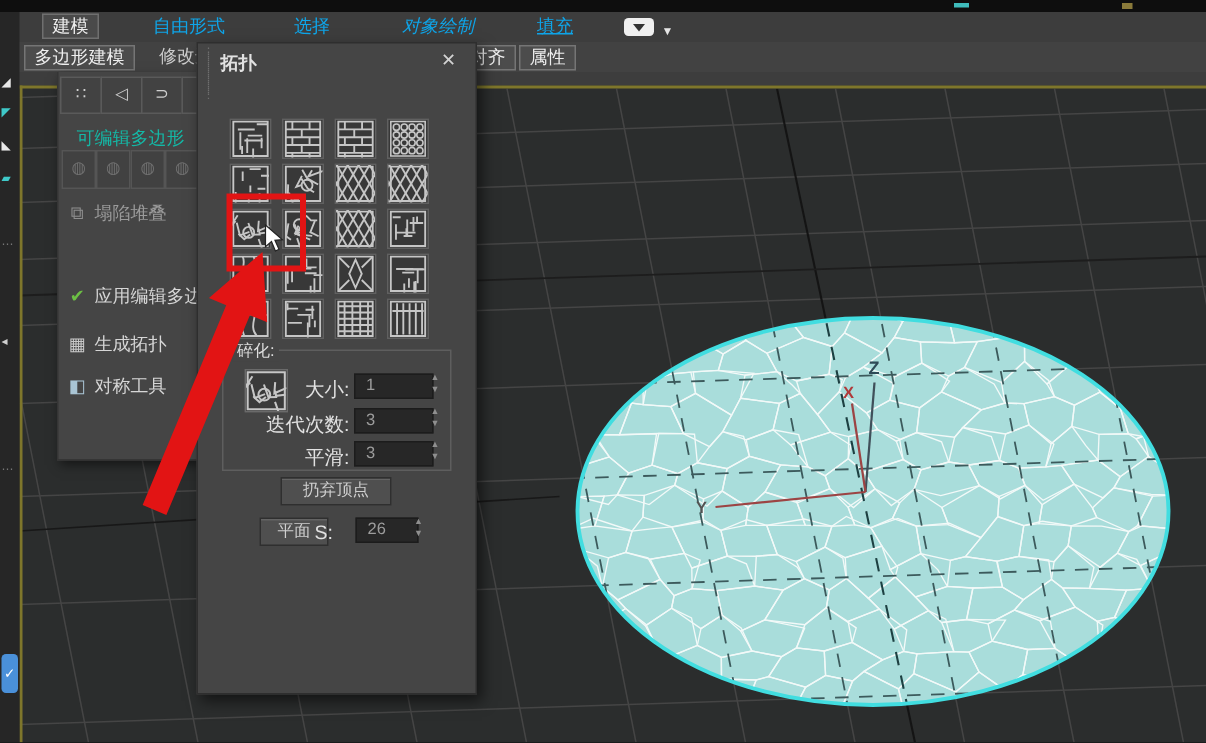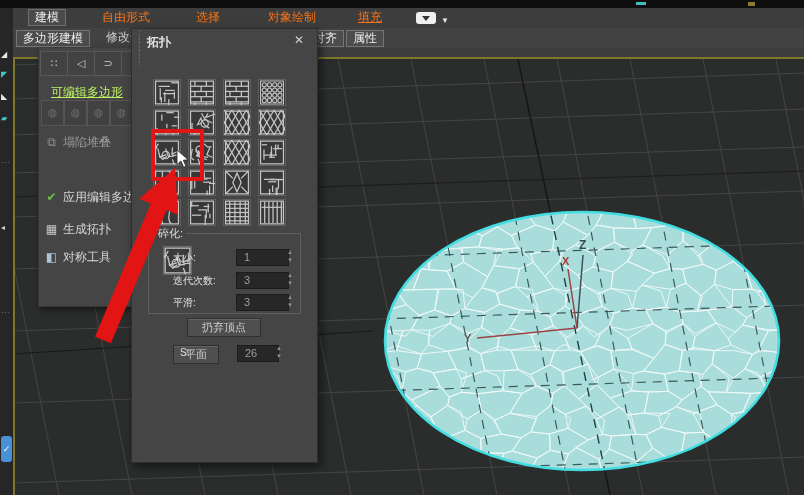--- a/index.html
+++ b/index.html
@@ -6,21 +6,21 @@
   .stage{position:relative;width:804px;height:495px;overflow:hidden;
     font-family:"Liberation Sans","DejaVu Sans",sans-serif;
     background:#2b2d2d;-webkit-user-select:none;user-select:none;}
   .abs{position:absolute;}
   
   .titlebar{left:0;top:0;width:804px;height:8px;background:#0e0e0e;z-index:30;}
   .ribbon1{left:0;top:8px;width:804px;height:20px;background:#3d3d3d;z-index:30;
     border-bottom:1px solid #343434;}
   .ribbon2{left:0;top:28px;width:804px;height:20px;background:#424242;z-index:30;}
   .ribbonfill{left:0;top:48px;width:804px;height:9px;background:#3d3d3d;z-index:30;}
-  .rtab{position:absolute;top:2px;height:15px;line-height:15px;color:#f97316;
+  .rtab{position:absolute;top:2px;height:15px;line-height:15px;color:#0ea5e9;
     font-size:12px;padding:0 6px;white-space:nowrap;}
   .rtab.active{background:#4a4a4a;border:1px solid #6f6f6f;color:#eeeeee;top:1px;}
   .ptab{position:absolute;top:2px;height:15px;line-height:15px;font-size:12px;
     color:#cccccc;padding:0 6px;white-space:nowrap;}
   .ptab.box{background:#4c4c4c;border:1px solid #757575;color:#eeeeee;}
   .mediaicon{position:absolute;top:4px;width:20px;height:12px;background:#f0f0f0;
     border-radius:3px;}
   .mediaicon:after{content:"";position:absolute;left:6px;top:4px;border-left:4px solid transparent;
     border-right:4px solid transparent;border-top:5px solid #333;}
   .caret{position:absolute;top:8px;font-size:8px;color:#e6e6e6;}
@@ -29,22 +29,22 @@
   
   .lstrip{left:0;top:8px;width:13px;height:487px;background:#262626;z-index:32;}
   .lglyph{position:absolute;left:1px;font-size:8px;line-height:9px;}
   
   .sidebar{left:38px;top:48px;width:93px;height:258px;background:#454545;z-index:33;
     border:1px solid #353535;border-top:none;box-shadow:2px 3px 7px rgba(0,0,0,.5);}
   .sbtn{position:absolute;width:26px;height:23px;background:#424242;border:1px solid #5a5a5a;
     color:#cfcfcf;font-size:11px;text-align:center;line-height:22px;}
   .gbtn{position:absolute;width:21px;height:24px;background:#414141;border:1px solid #555;
     color:#6f6f6f;font-size:11px;text-align:center;line-height:23px;}
-  .objlabel{position:absolute;left:12px;top:36px;width:84px;color:#bef264;font-size:12px;
-    white-space:nowrap;overflow:hidden;text-decoration:underline;}
+  .objlabel{position:absolute;left:12px;top:36px;width:84px;color:#14b8a6;font-size:12px;
+    white-space:nowrap;overflow:hidden;}
   .srow{position:absolute;left:4px;width:92px;height:20px;color:#d6d6d6;font-size:12px;
     line-height:20px;white-space:nowrap;overflow:hidden;}
   .srow .ic{display:inline-block;width:17px;text-align:center;margin-right:3px;}
   .checkrow{background:#3c3c3c;border:1px solid #2d2d2d;}
   .chk{display:inline-block;width:12px;height:12px;background:#ececec;border:1px solid #9a9a9a;
     color:#111;font-size:11px;font-weight:bold;line-height:12px;text-align:center;
     vertical-align:-2px;margin:0 4px 0 2px;}
   
   .topo{left:131px;top:28px;width:185px;height:433px;background:#454545;z-index:34;
     border:1px solid #2e2e2e;box-shadow:3px 4px 9px rgba(0,0,0,.55);}
@@ -60,21 +60,21 @@
   .sechdr .pin{position:absolute;right:2px;top:3px;width:9px;height:9px;border:1px solid #8d8d8d;}
   .patgrid{position:absolute;left:21px;top:50px;display:grid;
     grid-template-columns:repeat(4,28px);grid-auto-rows:27px;gap:3px 7px;}
   .patbtn{width:28px;height:27px;background:#383838;border:1px solid #606060;box-sizing:border-box;}
   .fraggroup{position:absolute;left:16px;top:204px;width:151px;height:79px;
     border:1px solid #5e5e5e;}
   .fraglabel{position:absolute;left:6px;top:-8px;background:#454545;padding:0 3px;
     color:#dedede;font-size:11px;}
   .fragicon{position:absolute;left:14px;top:12px;width:29px;height:29px;background:#3a3a3a;
     border:1px solid #6a6a6a;box-sizing:border-box;}
-  .flabel{position:absolute;font-size:10px;color:#e2e2e2;width:60px;}
+  .flabel{position:absolute;font-size:13px;color:#e2e2e2;text-align:right;width:60px;}
   .ffield{position:absolute;width:44px;height:15px;background:#272727;border:1px solid #1c1c1c;
     color:#9c9c9c;font-size:11px;line-height:15px;padding-left:7px;}
   .spin{position:absolute;width:12px;height:17px;color:#8f8f8f;font-size:6px;line-height:8px;
     text-align:center;}
   .pbtn{position:absolute;height:17px;background:#4f4f4f;border:1px solid #2f2f2f;
     box-shadow:inset 0 1px 0 #646464;color:#cfcfcf;font-size:11px;text-align:center;}
   
   .redbox{left:151px;top:129px;width:45px;height:44px;border:4px solid #e21414;z-index:41;}
   .arrowsvg{left:0;top:0;z-index:40;pointer-events:none;}
   .cursorsvg{left:176px;top:149px;z-index:42;pointer-events:none;}
@@ -484,21 +484,21 @@
 
   <div class="abs titlebar">
     <span class="abs" style="left:636px;top:2px;width:10px;height:3px;background:#3fbcbc;"></span>
     <span class="abs" style="left:748px;top:2px;width:7px;height:4px;background:#8a7a3a;"></span>
   </div>
 
   <div class="abs ribbon1">
     <span class="rtab active" style="left:28px;">建模</span>
     <span class="rtab" style="left:96px;">自由形式</span>
     <span class="rtab" style="left:190px;">选择</span>
-    <span class="rtab" style="left:262px;">对象绘制</span>
+    <span class="rtab" style="left:262px;font-style:italic;">对象绘制</span>
     <span class="rtab" style="left:352px;text-decoration:underline;">填充</span>
     <span class="mediaicon" style="left:416px;"></span>
     <span class="caret" style="left:441px;">▼</span>
   </div>
 
   <div class="abs ribbon2">
     <span class="ptab box" style="left:16px;">多边形建模</span>
     <span class="ptab" style="left:100px;">修改选择</span>
     <span class="ptab box" style="left:306px;">对齐</span>
     <span class="ptab box" style="left:346px;">属性</span>

